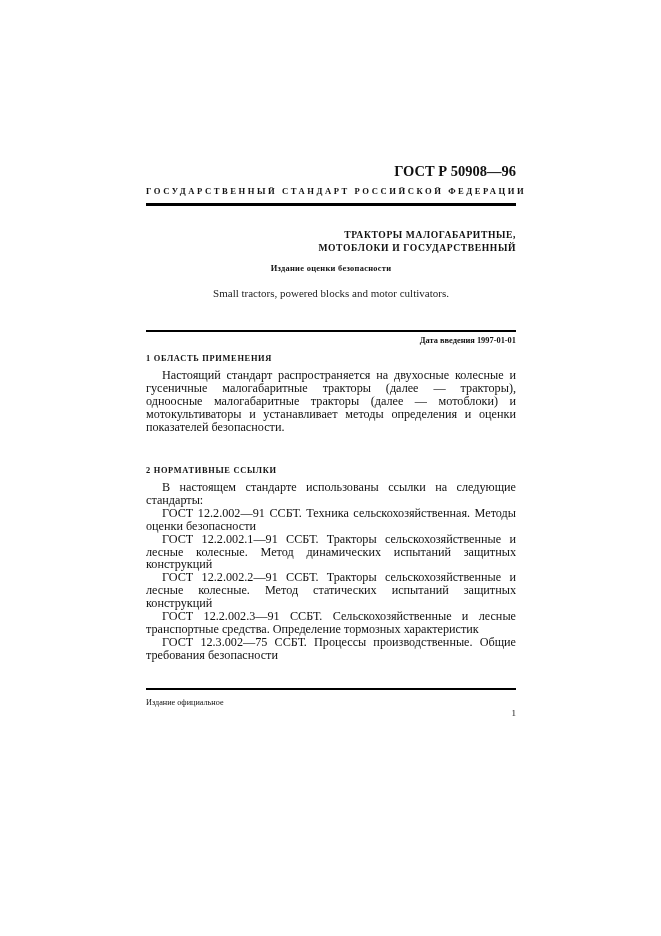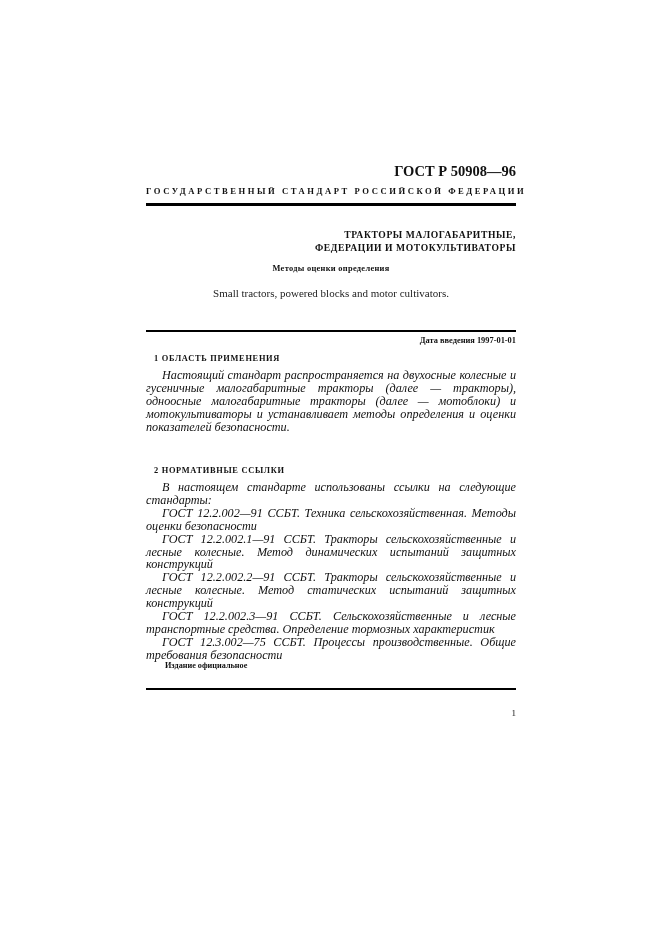--- a/index.html
+++ b/index.html
@@ -29,48 +29,47 @@
     }
     .en-title {
       position: absolute; top: 288px; left: 0; width: 370px; text-align: center;
       font-size: 11px; line-height: 11.5px; color: #222;
     }
     .date {
       position: absolute; top: 336px; right: 0; font-weight: bold; font-size: 8.4px;
       white-space: nowrap;
     }
     .section-head {
-      position: absolute; left: 8px; font-weight: bold; font-size: 8.4px;
+      position: absolute; left: 0; font-weight: bold; font-size: 8.4px;
       letter-spacing: 0.7px; white-space: nowrap;
     }
     .para {
       position: absolute; left: 0; width: 370px; font-size: 12.2px; line-height: 12.9px;
-      text-align: justify; text-align-last: left; font-style: italic;
+      text-align: justify; text-align-last: left;
     }
     .para p { margin: 0; text-indent: 16px; }
     .footer-label {
-      position: absolute; top: 661px; left: 0; font-weight: bold; font-size: 8.2px;
+      position: absolute; top: 698px; left: 0; font-weight: normal; font-size: 8.2px;
       white-space: nowrap;
-      margin-left: 19px;
     }
     .page-num { position: absolute; top: 708px; right: 0; font-size: 9px; }
   </style>
 </head>
 <body>
 
 <div class="page">
   <div class="gost-code">ГОСТ Р 50908—96</div>
   <div class="state-std">ГОСУДАРСТВЕННЫЙ СТАНДАРТ РОССИЙСКОЙ ФЕДЕРАЦИИ</div>
   <div class="rule-thick" style="top:203px;"></div>
 
   <div class="title">
     <div>ТРАКТОРЫ МАЛОГАБАРИТНЫЕ,</div>
-    <div>ФЕДЕРАЦИИ И МОТОКУЛЬТИВАТОРЫ</div>
+    <div>МОТОБЛОКИ И ГОСУДАРСТВЕННЫЙ</div>
   </div>
-  <div class="subtitle">Методы оценки определения</div>
+  <div class="subtitle">Издание оценки безопасности</div>
   <div class="en-title">
     <div>Small tractors, powered blocks and motor cultivators.</div>
   </div>
 
   <div class="rule-mid" style="top:330px;"></div>
   <div class="date">Дата введения 1997-01-01</div>
 
   <div class="section-head" style="top:354px;">1 ОБЛАСТЬ ПРИМЕНЕНИЯ</div>
   <div class="para" style="top:369px;">
     <p>Настоящий стандарт распространяется на двухосные колесные и гусеничные малогабаритные тракторы (далее — тракторы), одноосные малогабаритные тракторы (далее — мотоблоки) и мотокультиваторы и устанавливает методы определения и оценки показателей безопасности.</p>

